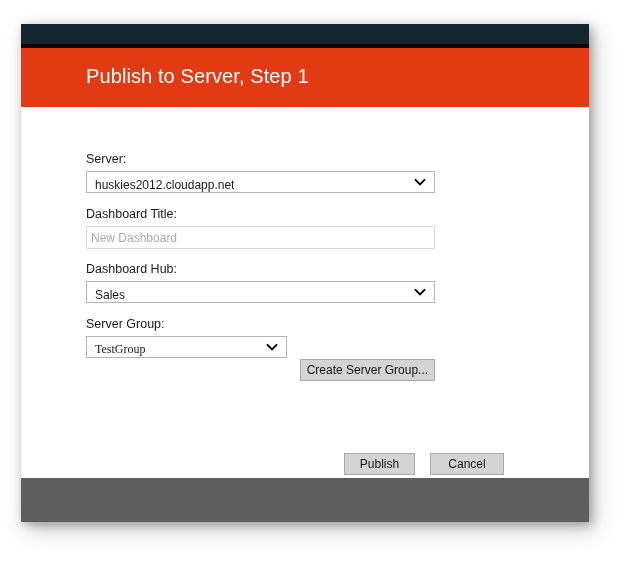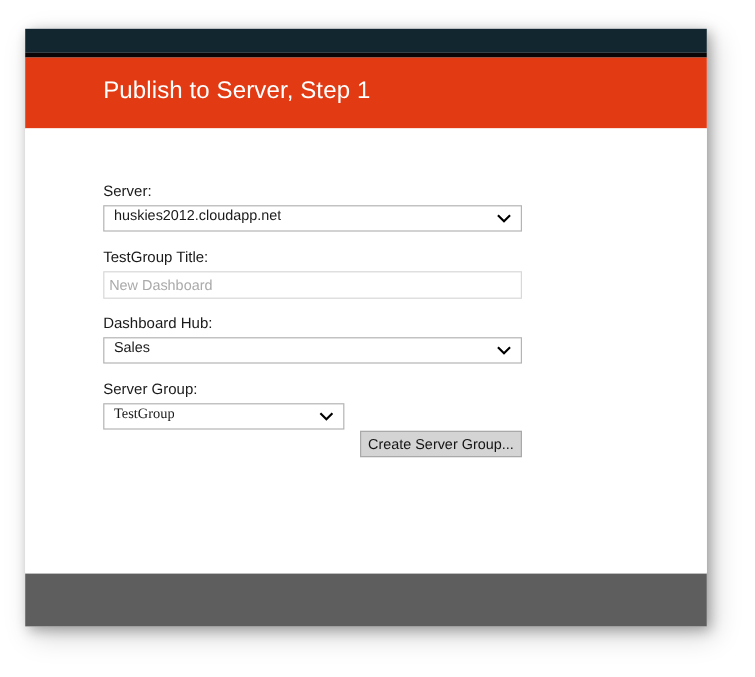--- a/index.html
+++ b/index.html
@@ -66,20 +66,21 @@
   }
 
   
   #dialog-body {
     position: absolute;
     left: 0;
     top: 83px;
     width: 100%;
     height: 370px;
     background: #ffffff;
+    border-radius: 29px;
   }
 
   
   #footer-bar {
     position: absolute;
     left: 0;
     top: 454px;
     width: 100%;
     height: 44px;
     background: #5e5e5e;
@@ -98,21 +99,21 @@
     white-space: nowrap;
   }
 
   .combo {
     position: relative;
     height: 22px;
     border: 1px solid #b4b4b4;
     background: #ffffff;
     box-sizing: border-box;
     display: flex;
-    align-items: flex-start;
+    align-items: flex-end;
   }
   .combo-value {
     font-size: 12px;
     color: #1a1a1a;
     padding-left: 8px;
     white-space: nowrap;
     overflow: hidden;
   }
   .combo-arrow {
     position: absolute;
@@ -197,21 +198,21 @@
         <span class="combo-value">huskies2012.cloudapp.net</span>
         <span class="combo-arrow">
           <svg width="12" height="12" viewBox="0 0 12 12">
             <path d="M1.6 4 L6 8.4 L10.4 4" fill="none" stroke="#000000" stroke-width="1.8" stroke-linecap="square"></path>
           </svg>
         </span>
       </div>
     </div>
 
     <div class="field-group" id="group-title">
-      <span class="field-label">TestGroup Title:</span>
+      <span class="field-label">Dashboard Title:</span>
       <div class="textinput">New Dashboard</div>
     </div>
 
     <div class="field-group" id="group-hub">
       <span class="field-label">Dashboard Hub:</span>
       <div class="combo">
         <span class="combo-value">Sales</span>
         <span class="combo-arrow">
           <svg width="12" height="12" viewBox="0 0 12 12">
             <path d="M1.6 4 L6 8.4 L10.4 4" fill="none" stroke="#000000" stroke-width="1.8" stroke-linecap="square"></path>
@@ -228,17 +229,21 @@
           <span class="combo-arrow">
             <svg width="12" height="12" viewBox="0 0 12 12">
               <path d="M1.6 4 L6 8.4 L10.4 4" fill="none" stroke="#000000" stroke-width="1.8" stroke-linecap="square"></path>
             </svg>
           </span>
         </div>
         <div class="push-button" id="create-server-group-button">Create Server Group...</div>
       </div>
     </div>
 
+    <div id="action-row">
+      <div class="push-button" id="publish-button">Publish</div>
+      <div class="push-button" id="cancel-button">Cancel</div>
+    </div>
 
   </div>
 
   <div id="footer-bar"></div>
 </div>
 
 </body></html>

